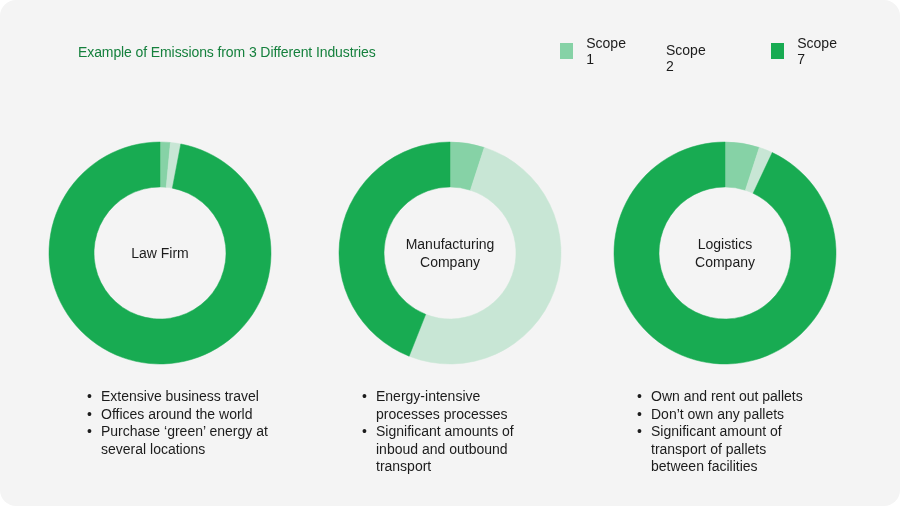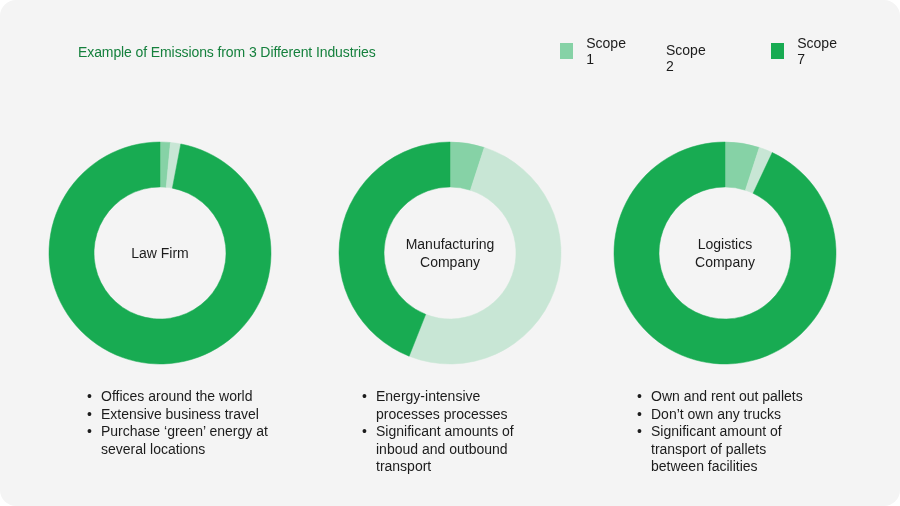--- a/index.html
+++ b/index.html
@@ -68,28 +68,28 @@
         <path d="M146.30088637561917,6.43272669123796 A111,111 0 0 1 159.26150136372308,11.564197176271833 L140.1014332432948,52.28141453724272 A66,66 0 0 0 132.39512162874652,49.23026992451987 Z" fill="#c8e6d5" stroke="#c8e6d5" stroke-width="0.5"></path>
         <path d="M159.26150136372308,11.564197176271833 A111,111 0 1 1 111.99999999999997,1 L111.99999999999999,46 A66,66 0 1 0 140.1014332432948,52.28141453724272 Z" fill="#18ab52" stroke="#18ab52" stroke-width="0.5"></path>
       </svg>
     <div class="center-label">
       <span>Logistics</span>
       <span>Company</span>
     </div>
   </div>
 
   <ul class="bullets" style="left:87px; width:200px;">
+    <li>Extensive business travel</li>
     <li>Offices around the world</li>
-    <li>Extensive business travel</li>
     <li style="width:170px;">Purchase ‘green’ energy at several locations</li>
   </ul>
 
   <ul class="bullets" style="left:362px; width:190px;">
     <li style="width:150px;">Energy-intensive processes processes</li>
     <li style="width:170px;">Significant amounts of inboud and outbound transport</li>
   </ul>
 
   <ul class="bullets" style="left:637px; width:200px;">
     <li>Own and rent out pallets</li>
-    <li>Don’t own any trucks</li>
+    <li>Don’t own any pallets</li>
     <li style="width:160px;">Significant amount of transport of pallets between facilities</li>
   </ul>
 </div>
 
 </body></html>

